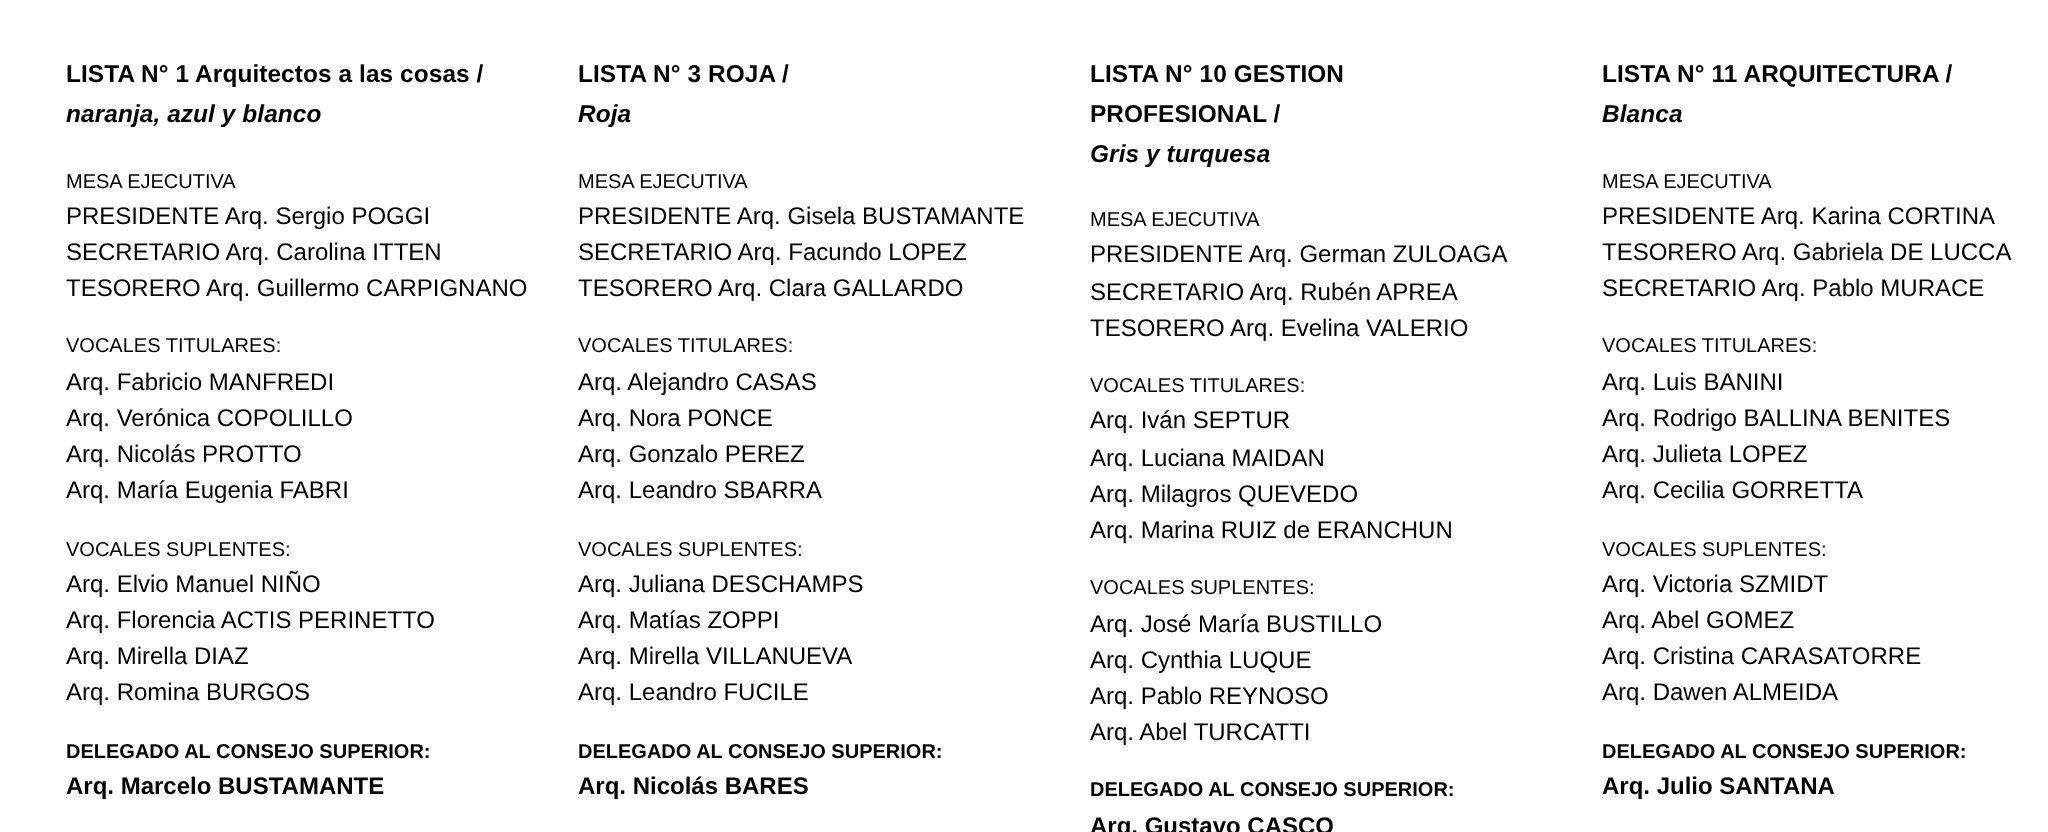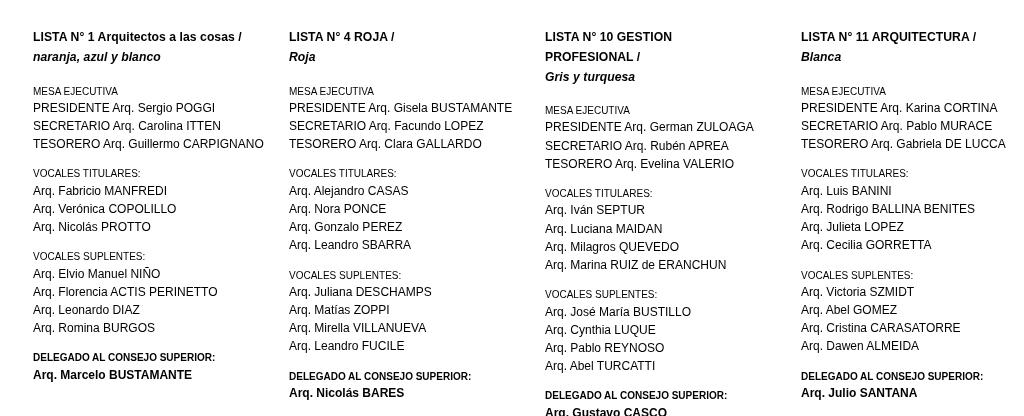--- a/index.html
+++ b/index.html
@@ -82,39 +82,40 @@
         <p class="entry">PRESIDENTE Arq. Sergio POGGI</p>
         <p class="entry">SECRETARIO Arq. Carolina ITTEN</p>
         <p class="entry">TESORERO Arq. Guillermo CARPIGNANO</p>
       </div>
 
       <div class="block">
         <p class="block-heading">VOCALES TITULARES:</p>
         <p class="entry">Arq. Fabricio MANFREDI</p>
         <p class="entry">Arq. Verónica COPOLILLO</p>
         <p class="entry">Arq. Nicolás PROTTO</p>
+        <p class="entry">Arq. María Eugenia FABRI</p>
       </div>
 
       <div class="block">
         <p class="block-heading">VOCALES SUPLENTES:</p>
         <p class="entry">Arq. Elvio Manuel NIÑO</p>
         <p class="entry">Arq. Florencia ACTIS PERINETTO</p>
-        <p class="entry">Arq. Leonardo DIAZ</p>
+        <p class="entry">Arq. Mirella DIAZ</p>
         <p class="entry">Arq. Romina BURGOS</p>
       </div>
 
       <div class="block footer-block">
         <p class="block-heading">DELEGADO AL CONSEJO SUPERIOR:</p>
         <p class="entry">Arq. Marcelo BUSTAMANTE</p>
       </div>
     </div>
 
     <div class="column">
       <div class="col-title">
-        <span>LISTA N° 4 ROJA /</span>
+        <span>LISTA N° 3 ROJA /</span>
         <span class="line2">Roja</span>
       </div>
 
       <div class="block">
         <p class="block-heading">MESA EJECUTIVA</p>
         <p class="entry">PRESIDENTE Arq. Gisela BUSTAMANTE</p>
         <p class="entry">SECRETARIO Arq. Facundo LOPEZ</p>
         <p class="entry">TESORERO Arq. Clara GALLARDO</p>
       </div>
 
@@ -177,22 +178,22 @@
 
     <div class="column">
       <div class="col-title">
         <span>LISTA N° 11 ARQUITECTURA /</span>
         <span class="line2">Blanca</span>
       </div>
 
       <div class="block">
         <p class="block-heading">MESA EJECUTIVA</p>
         <p class="entry">PRESIDENTE Arq. Karina CORTINA</p>
+        <p class="entry">TESORERO Arq. Gabriela DE LUCCA</p>
         <p class="entry">SECRETARIO Arq. Pablo MURACE</p>
-        <p class="entry">TESORERO Arq. Gabriela DE LUCCA</p>
       </div>
 
       <div class="block">
         <p class="block-heading">VOCALES TITULARES:</p>
         <p class="entry">Arq. Luis BANINI</p>
         <p class="entry">Arq. Rodrigo BALLINA BENITES</p>
         <p class="entry">Arq. Julieta LOPEZ</p>
         <p class="entry">Arq. Cecilia GORRETTA</p>
       </div>
 

